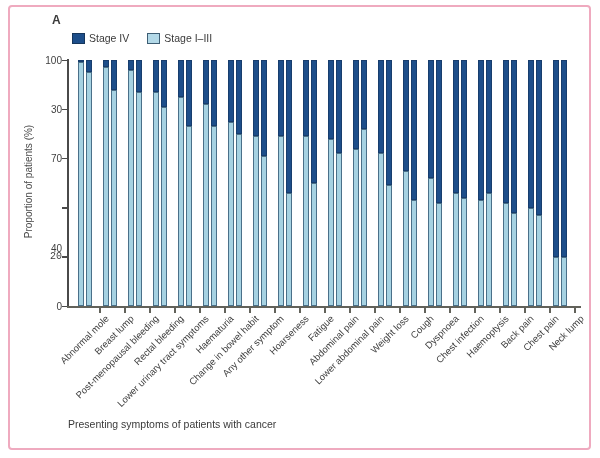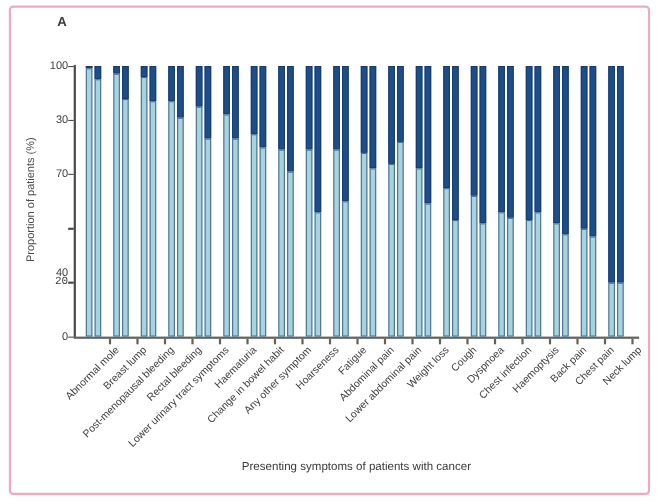--- a/index.html
+++ b/index.html
@@ -20,30 +20,40 @@
   .y-tick-mark{position:absolute;width:5px;height:1.5px;background:#4a4a4a;}
   .plot-bars{position:absolute;left:68px;top:60px;width:512px;height:246px;display:flex;align-items:flex-end;padding-left:10px;}
   .bar-group{position:relative;flex:none;width:25px;height:100%;display:flex;gap:2px;align-items:flex-end;}
   .bar{width:6px;height:100%;display:flex;flex-direction:column;}
   .seg{width:100%;}
   .seg.dark{background:#1d4e8a;border:1px solid #173d6d;}
   .seg.light{background:#a6d2e2;border:1px solid #4a7089;}
   .xtick{position:absolute;left:21px;bottom:-7px;width:1.5px;height:5px;background:#62625a;}
   .x-labels{position:absolute;left:0;top:0;width:600px;height:458px;pointer-events:none;}
   .xlabel{position:absolute;white-space:nowrap;font-size:9.5px;color:#3f3f3f;transform:rotate(-45deg) translateX(-100%);transform-origin:0 0;}
-  .x-title{position:absolute;left:68px;top:418px;width:512px;text-align:center;font-size:10.5px;color:#3a3a3a;}
+  .x-title{position:absolute;left:68px;top:418px;width:512px;text-align:left;font-size:10.5px;color:#3a3a3a;}
 </style>
 </head>
 <body>
 
 <div class="screen">
   <div class="frame"></div>
 
   <div class="panel-label">A</div>
 
+  <div class="legend">
+    <div class="legend-item">
+      <span class="swatch dark"></span>
+      <span class="legend-label">Stage IV</span>
+    </div>
+    <div class="legend-item">
+      <span class="swatch light"></span>
+      <span class="legend-label">Stage I–III</span>
+    </div>
+  </div>
 
   <div class="y-label">Proportion of patients (%)</div>
 
   <div id="yticks">
       <div class="y-tick-label" style="left: 34px; top: 300.5px;">0</div>
       <div class="y-tick-mark" style="left: 62px; top: 305.5px;"></div>
       <div class="y-tick-label" style="left: 34px; top: 251.3px; font-family: Liberation Mono, monospace;">20</div>
       <div class="y-tick-mark" style="left: 62px; top: 256.3px;"></div>
       <div class="y-tick-label" style="left: 34px; top: 202.1px; margin-top: 41px;">40</div>
       <div class="y-tick-mark" style="left: 62px; top: 207.1px;"></div>

